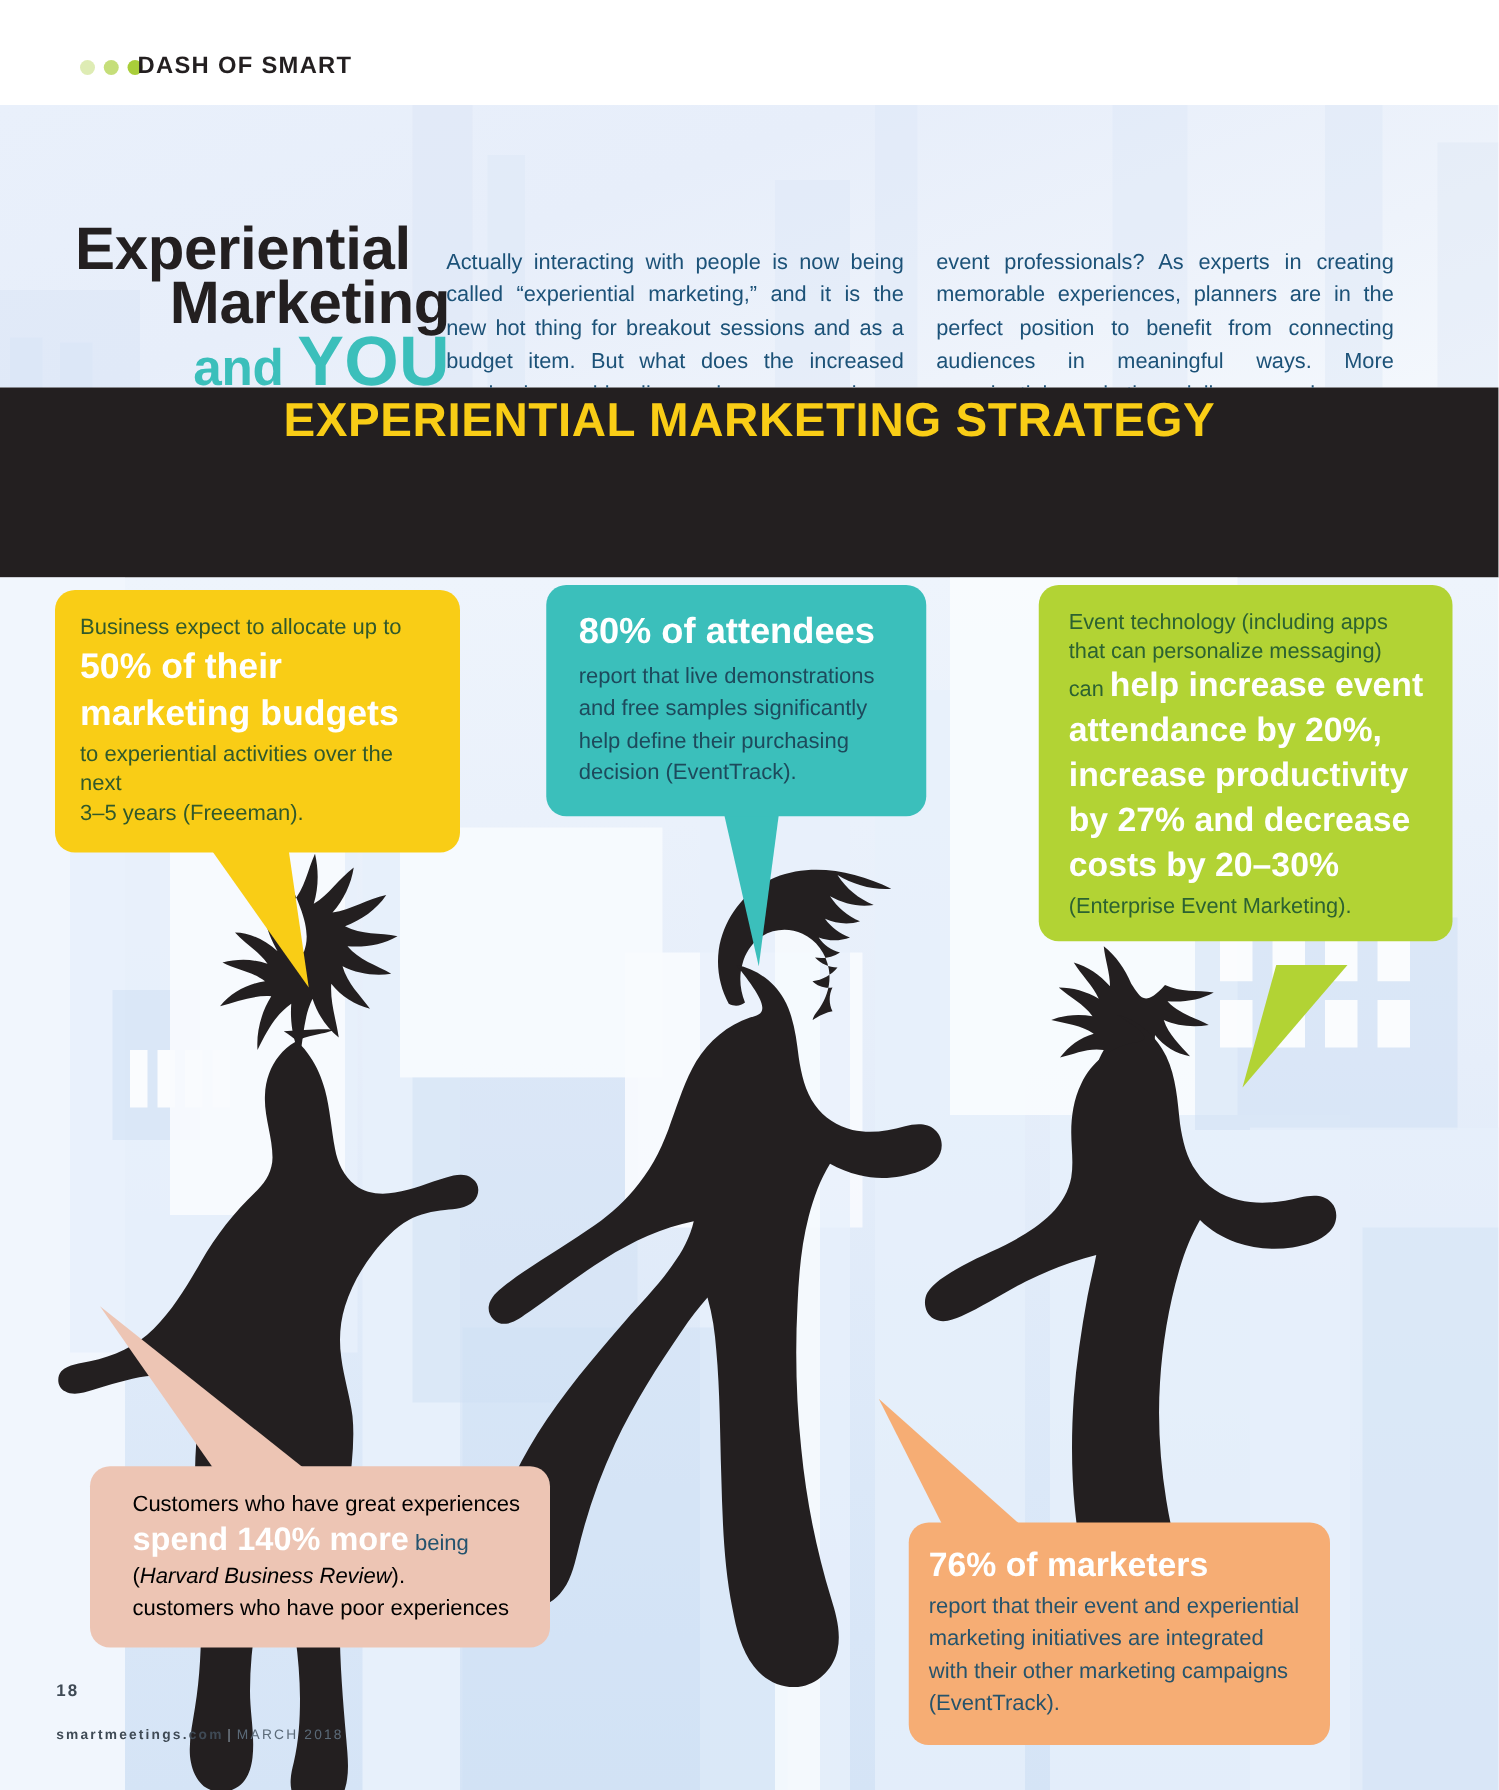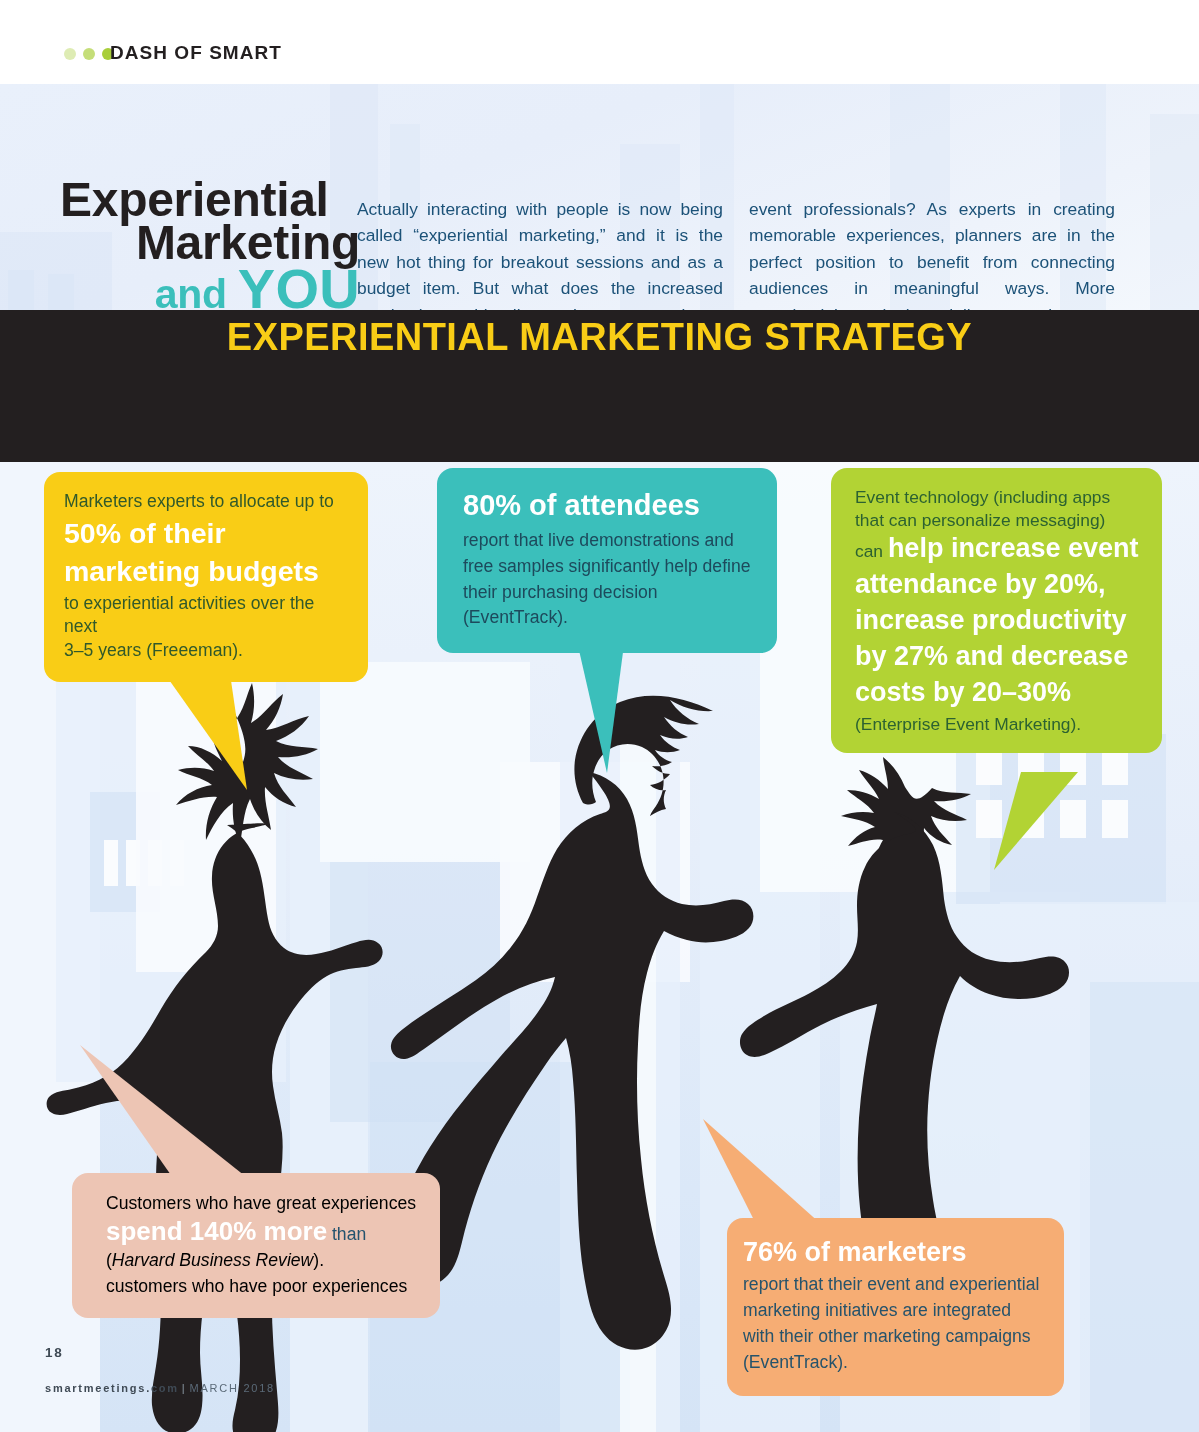--- a/index.html
+++ b/index.html
@@ -99,21 +99,21 @@
   .callout p{margin:0;}
 
   .c-yellow{
     left:44px;top:472px;width:324px;
     background:#f9cd16;padding:18px 20px 20px 20px;
   }
   .c-yellow .lite{font-size:17.6px;line-height:1.33;color:#31592b;}
   .c-yellow .big{font-size:28.5px;font-weight:bold;color:#ffffff;line-height:1.17;margin:4px 0 4px 0;}
 
   .c-teal{
-    left:437px;top:468px;width:340px;
+    left:437px;top:468px;width:304px;
     background:#3bbfbb;padding:20px 22px 22px 26px;
   }
   .c-teal .big{font-size:29px;font-weight:bold;color:#ffffff;line-height:1.2;}
   .c-teal .lite{font-size:17.6px;line-height:1.47;color:#1d4a5c;margin-top:5px;}
 
   .c-green{
     left:831px;top:468px;width:331px;
     background:#b2d334;padding:18px 20px 18px 24px;
   }
   .c-green .lite{font-size:17.4px;line-height:1.3;color:#2c6231;}
@@ -288,21 +288,21 @@
 
   <svg class="tails" viewBox="0 0 1199 1432" xmlns="http://www.w3.org/2000/svg">
     <polygon points="155,660 228,660 247,790" fill="#f9cd16"></polygon>
     <polygon points="576,637 625,637 607,773" fill="#3bbfbb"></polygon>
     <polygon points="1021,772 1078,772 994,870" fill="#b2d334"></polygon>
     <polygon points="180,1188 260,1188 80,1045" fill="#edc5b4"></polygon>
     <polygon points="760,1232 830,1232 703,1119" fill="#f6ad74"></polygon>
   </svg>
 
   <div class="callout c-yellow">
-    <p class="lite">Marketers experts to allocate up to</p>
+    <p class="lite">Business expect to allocate up to</p>
     <p class="big">50% of their</p>
     <p class="big">marketing budgets</p>
     <p class="lite">to experiential activities over the next</p>
     <p class="lite">3–5 years (Freeeman).</p>
   </div>
 
   <div class="callout c-teal">
     <p class="big">80% of attendees</p>
     <p class="lite">report that live demonstrations and free samples significantly help define their purchasing decision (EventTrack).</p>
   </div>
@@ -313,21 +313,21 @@
     <p class="mix"><span class="lite-in">can </span><span>help increase event</span></p>
     <p class="big">attendance by 20%,</p>
     <p class="big">increase productivity</p>
     <p class="big">by 27% and decrease</p>
     <p class="big">costs by 20–30%</p>
     <p class="tail-note">(Enterprise Event Marketing).</p>
   </div>
 
   <div class="callout c-pink">
     <p class="lite">Customers who have great experiences</p>
-    <p class="big"><span>spend 140% more</span><span class="tail-word"> than</span></p>
+    <p class="big"><span>spend 140% more</span><span class="tail-word"> being</span></p>
     <p class="lite"><span>(</span><span class="ital">Harvard Business Review</span><span>).</span></p>
     <p class="lite">customers who have poor experiences</p>
   </div>
 
   <div class="callout c-orange">
     <p class="big">76% of marketers</p>
     <p class="lite">report that their event and experiential marketing initiatives are integrated with their other marketing campaigns (EventTrack).</p>
   </div>
 
   <div class="footer">

